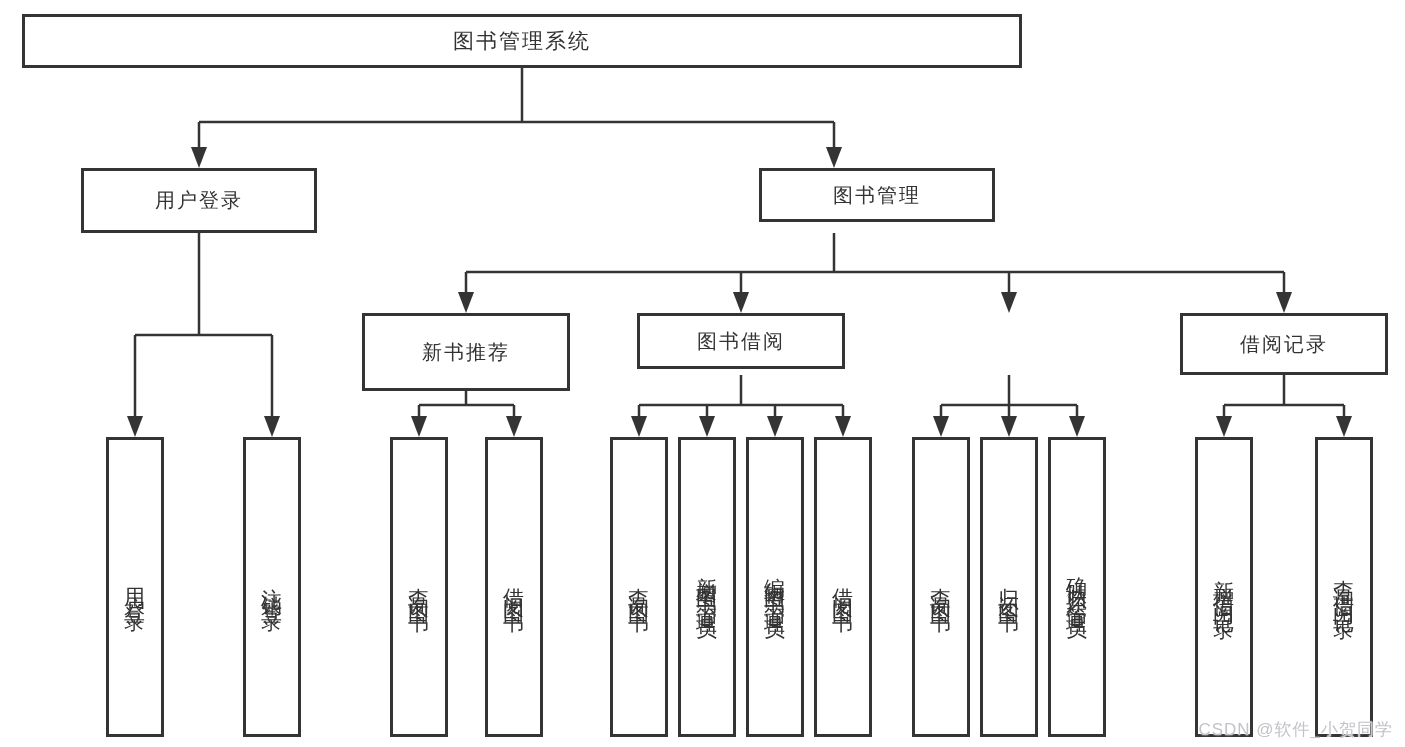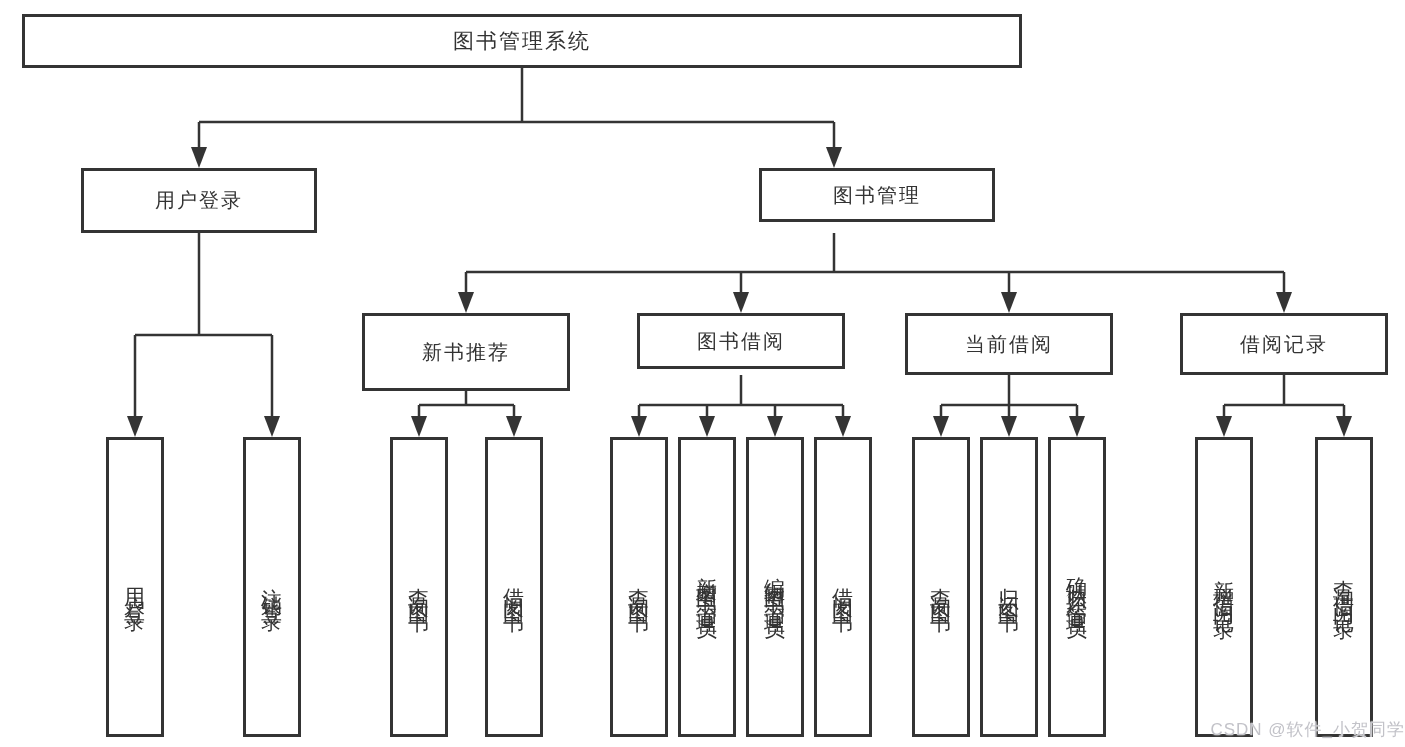--- a/index.html
+++ b/index.html
@@ -38,21 +38,21 @@
     writing-mode:vertical-rl;
     text-orientation:mixed;
     font-size:21px;
     line-height:1;
     letter-spacing:8px;
     color:var(--text);
     white-space:nowrap;
   }
   .watermark{
     position:absolute;
-    right:0;
+    right:12px;
     bottom:6px;
     font-size:17px;
     color:var(--wm);
     letter-spacing:1px;
     text-shadow:0 0 2px #ffffff,0 0 1px #ffffff;
     z-index:5;
     white-space:nowrap;
   }
 </style>
 </head>
@@ -110,23 +110,20 @@
   <div class="box" style="left:716px;top:168px;width:236px;height:54px;margin-left:43px;">
     <span class="hlabel">图书管理</span>
   </div>
 
   <div class="box" style="left:362px;top:313px;width:208px;height:78px;">
     <span class="hlabel">新书推荐</span>
   </div>
   <div class="box" style="left:637px;top:313px;width:208px;height:56px;">
     <span class="hlabel">图书借阅</span>
   </div>
-  <div class="box" style="left:905px;top:313px;width:208px;height:62px;">
-    <span class="hlabel">当前借阅</span>
-  </div>
   <div class="box" style="left:1180px;top:313px;width:208px;height:62px;">
     <span class="hlabel">借阅记录</span>
   </div>
 
   <div class="box" style="left:106px;top:437px;width:58px;height:300px;">
     <span class="vtext">用户登录</span>
   </div>
   <div class="box" style="left:243px;top:437px;width:58px;height:300px;">
     <span class="vtext">注销登录</span>
   </div>

